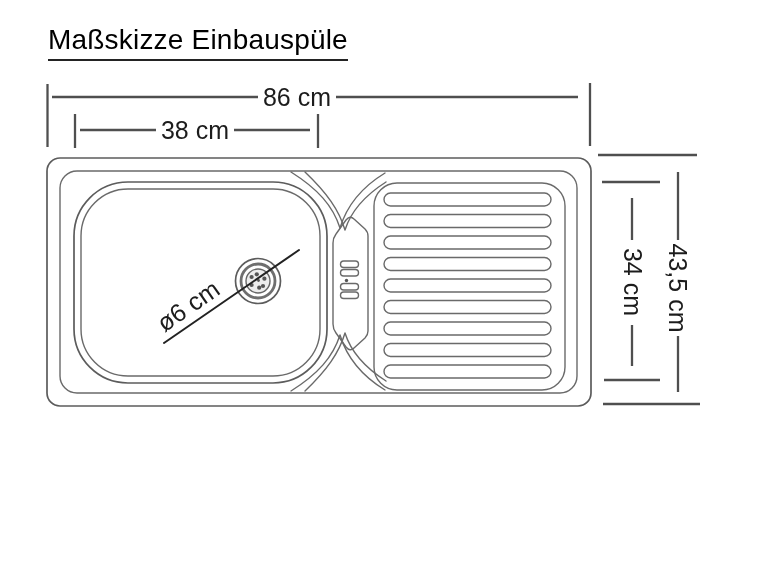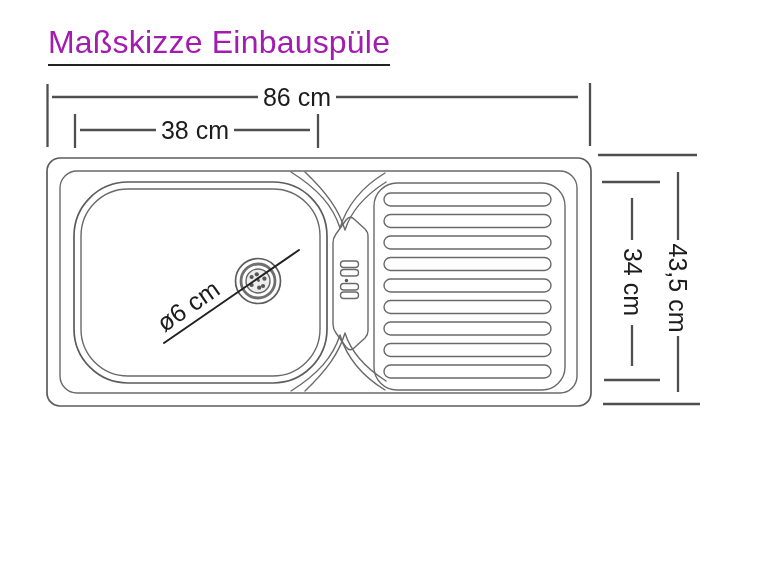--- a/index.html
+++ b/index.html
@@ -15,23 +15,23 @@
     position: relative;
     width: 770px;
     height: 578px;
     background: #ffffff;
   }
   .title {
     position: absolute;
     left: 48px;
     top: 24px;
     margin: 0;
-    font-size: 32px;
+    font-size: 28px;
     font-weight: 400;
-    color: #a21caf;
+    color: #000000;
     letter-spacing: 0.2px;
     border-bottom: 2px solid #232323;
     padding-bottom: 3px;
     display: inline-block;
   }
   .drawing-svg {
     position: absolute;
     left: 0;
     top: 0;
   }

